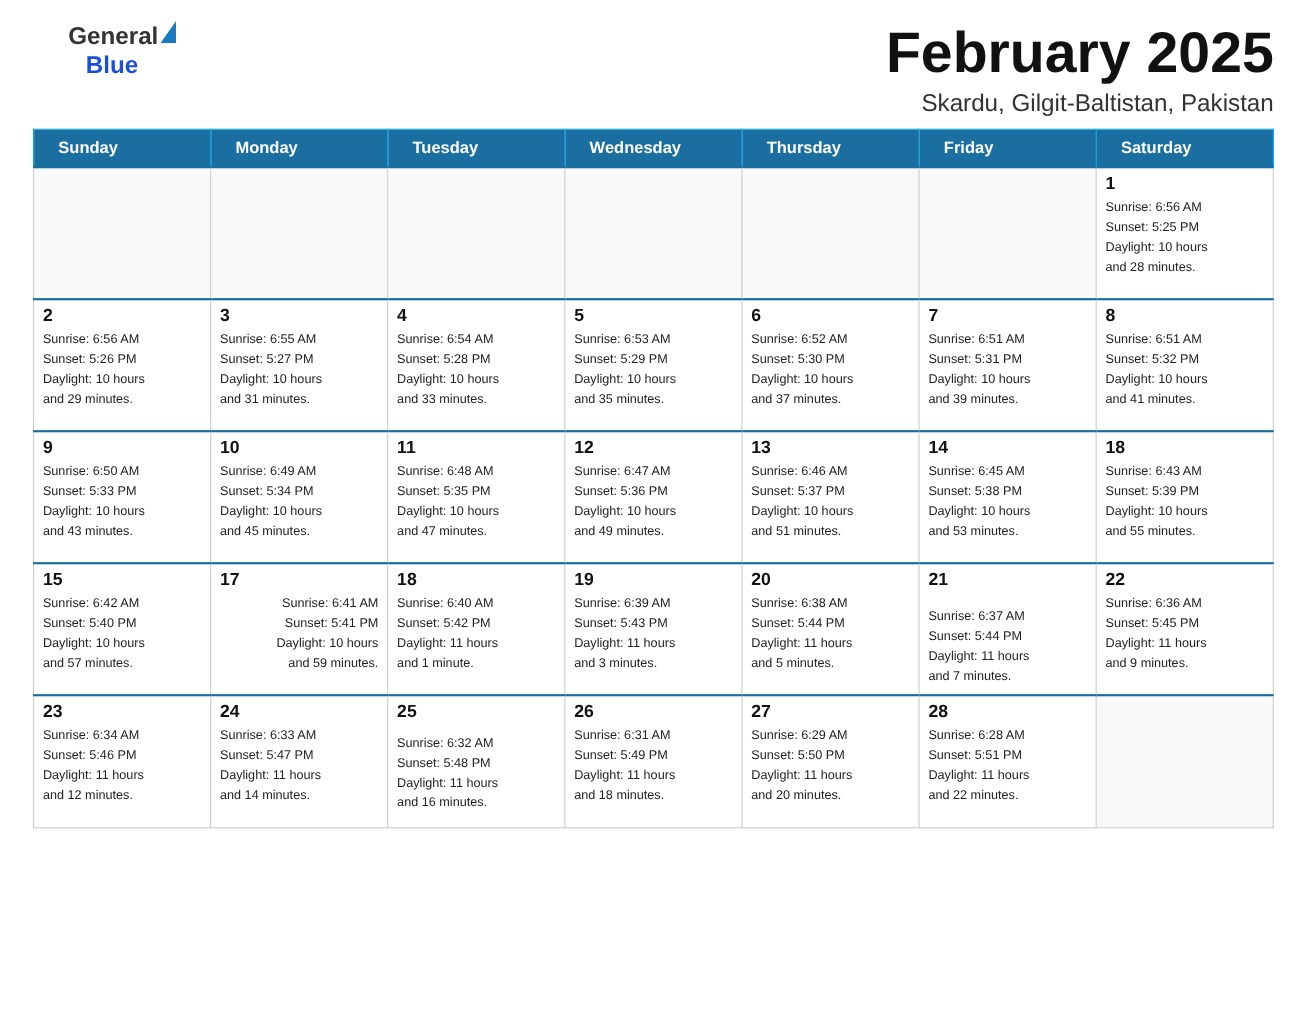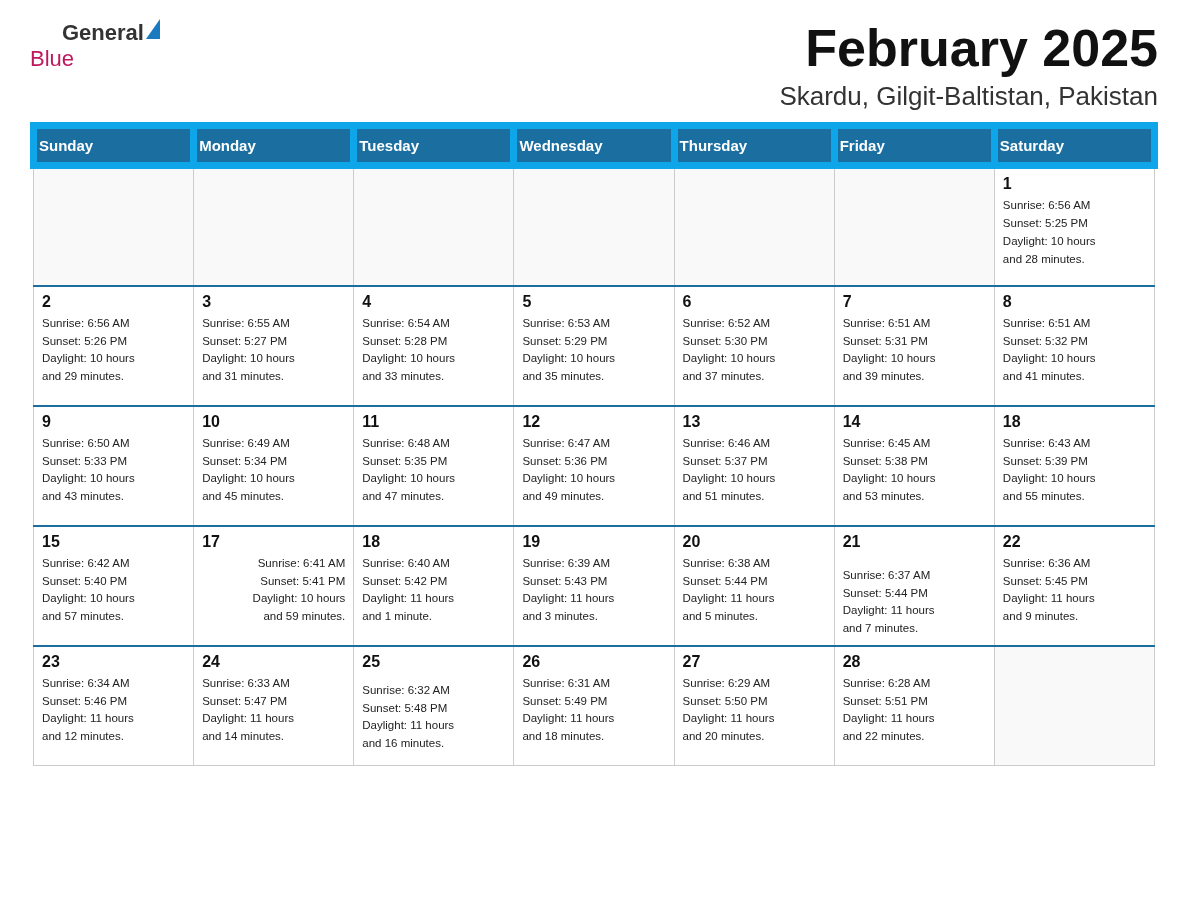--- a/index.html
+++ b/index.html
@@ -38,51 +38,52 @@
     }
     .logo-group {
       display: flex;
       flex-direction: column;
     }
     .logo-line1 {
       display: flex;
       align-items: center;
     }
     .logo-line2 {
-      color: #be185d;
+      color: #1d4ed8;
       font-size: 22px;
-      font-weight: normal;
+      font-weight: bold;
+      margin-left: 48px;
     }
     .title-section {
       text-align: right;
     }
     .calendar-title {
       font-size: 52px;
       font-weight: bold;
       color: #111;
       line-height: 1.1;
     }
     .calendar-subtitle {
-      font-size: 26px;
+      font-size: 22px;
       color: #333;
       margin-top: 4px;
     }
     .calendar-table {
       width: 100%;
       border-collapse: collapse;
       table-layout: fixed;
     }
     .calendar-table th {
       background-color: #1a6fa0;
       color: #fff;
       font-size: 15px;
       font-weight: bold;
-      padding: 8px 2px;
+      padding: 8px 22px;
       text-align: left;
-      border: 7px solid #0ea5e9;
+      border: 1px solid #0ea5e9;
     }
     .calendar-table td {
       border: 1px solid #ccc;
       vertical-align: top;
       padding: 6px 8px;
       font-size: 12px;
       color: #222;
       height: 120px;
     }
     .day-number {

